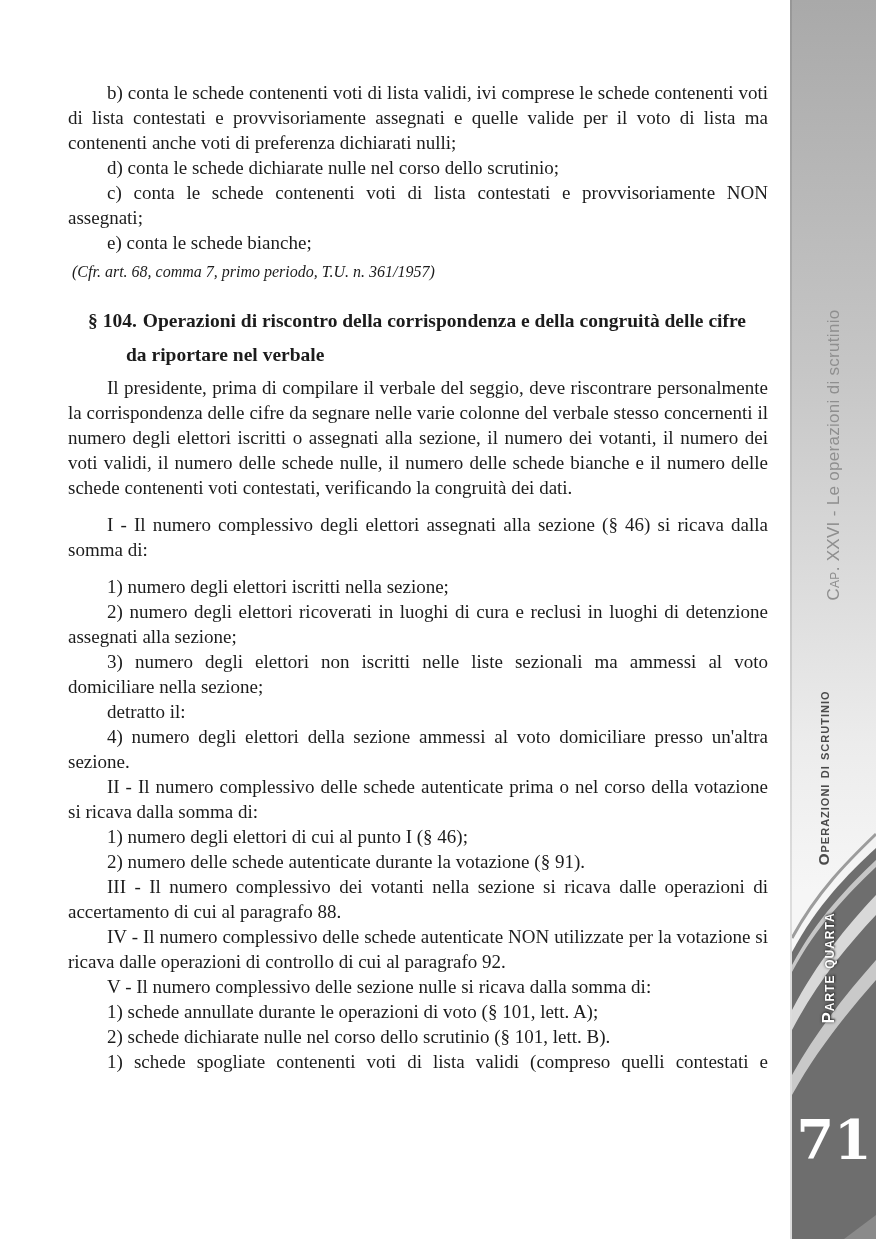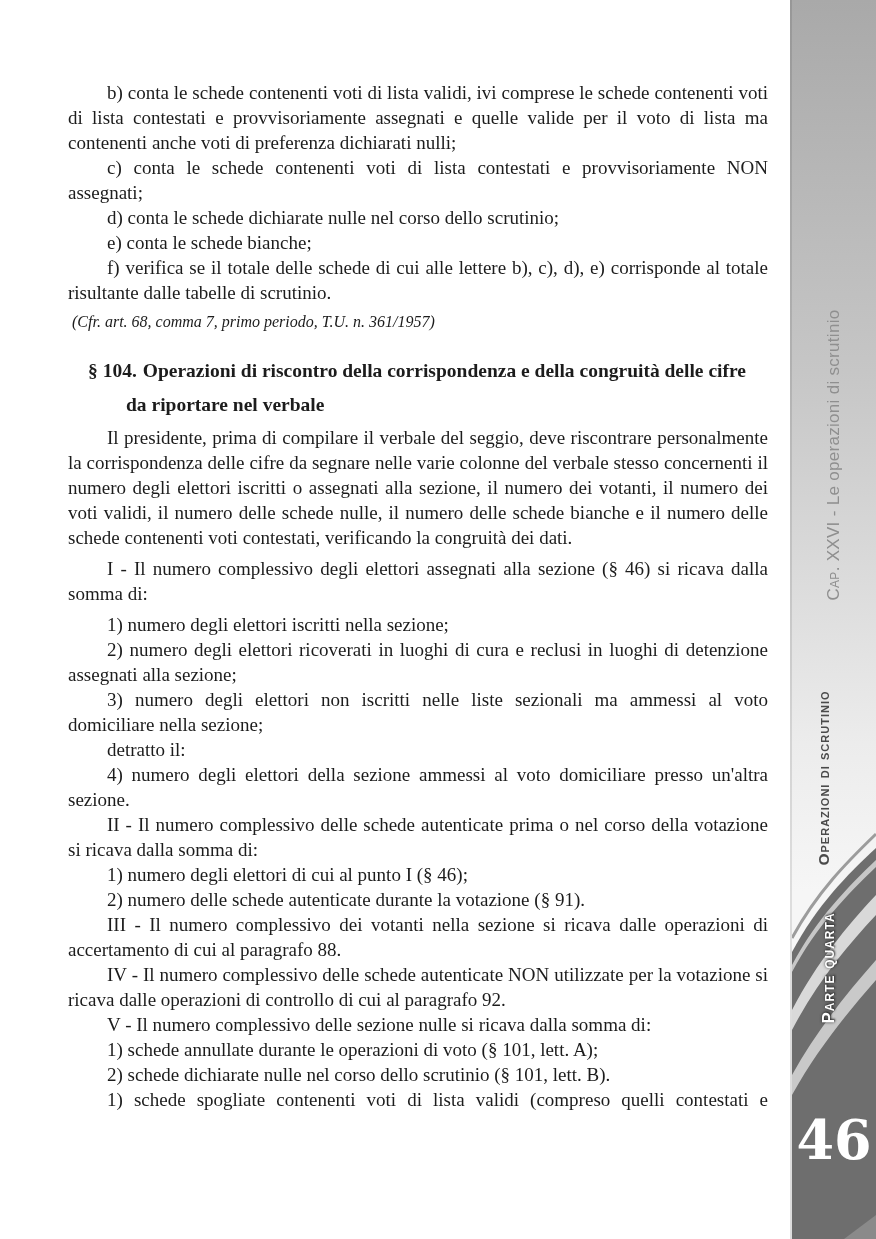--- a/index.html
+++ b/index.html
@@ -34,21 +34,21 @@
   .heading {
     margin: 20px 0 3px 20px;
     padding-left: 38px;
     text-indent: -38px;
     font-weight: bold;
     font-size: 19.5px;
     line-height: 34px;
     text-align: left;
   }
   .heading .hnum { margin-right: 6px; }
-  .gap-before { margin-top: 6px; }
+  .gap-before { margin-top: 12px; }
   .justify-last { text-align-last: justify; }
 
   
   .sidebar {
     position: absolute;
     right: 0; top: 0;
     width: 84px; height: 1239px;
     background: linear-gradient(180deg, #a9a9a9 0%, #c6c6c6 30%, #ececec 60%, #f6f6f6 72%);
     border-left: 2px solid rgba(0,0,0,0.10);
   }
@@ -102,24 +102,23 @@
     z-index: 3;
   }
 </style>
 </head>
 <body>
 
 <div class="page">
 
   <div class="content">
     <p class="para">b) conta le schede contenenti voti di lista validi, ivi comprese le schede contenenti voti di lista contestati e provvisoriamente assegnati e quelle valide per il voto di lista ma contenenti anche voti di preferenza dichiarati nulli;</p>
+    <p class="para">d) conta le schede dichiarate nulle nel corso dello scrutinio;</p>
     <p class="para">c) conta le schede contenenti voti di lista contestati e provvisoriamente NON assegnati;</p>
-    <p class="para">d) conta le schede dichiarate nulle nel corso dello scrutinio;</p>
     <p class="para">e) conta le schede bianche;</p>
-    <p class="para">f) verifica se il totale delle schede di cui alle lettere b), c), d), e) corrisponde al totale risultante dalle tabelle di scrutinio.</p>
     <p class="citation">(Cfr. art. 68, comma 7, primo periodo, T.U. n. 361/1957)</p>
 
     <h2 class="heading">
       <span class="hnum">§ 104.</span><span>Operazioni di riscontro della corrispondenza e della congruità delle cifre da riportare nel verbale</span>
     </h2>
 
     <p class="para">Il presidente, prima di compilare il verbale del seggio, deve riscontrare personalmente la corrispondenza delle cifre da segnare nelle varie colonne del verbale stesso concernenti il numero degli elettori iscritti o assegnati alla sezione, il numero dei votanti, il numero dei voti validi, il numero delle schede nulle, il numero delle schede bianche e il numero delle schede contenenti voti contestati, verificando la congruità dei dati.</p>
 
     <p class="para gap-before">I - Il numero complessivo degli elettori assegnati alla sezione (§ 46) si ricava dalla somma di:</p>
     <p class="para gap-before">1) numero degli elettori iscritti nella sezione;</p>
@@ -156,16 +155,16 @@
     </svg>
 
     <div class="vtext chapter-tab">
       <span class="sc">Cap. XXVI</span><span> - Le operazioni di scrutinio</span>
     </div>
 
     <div class="vtext section-tab">Operazioni di scrutinio</div>
 
     <div class="vtext part-tab">Parte quarta</div>
 
-    <div class="page-number">46</div>
+    <div class="page-number">71</div>
   </div>
 
 </div>
 
 </body></html>

